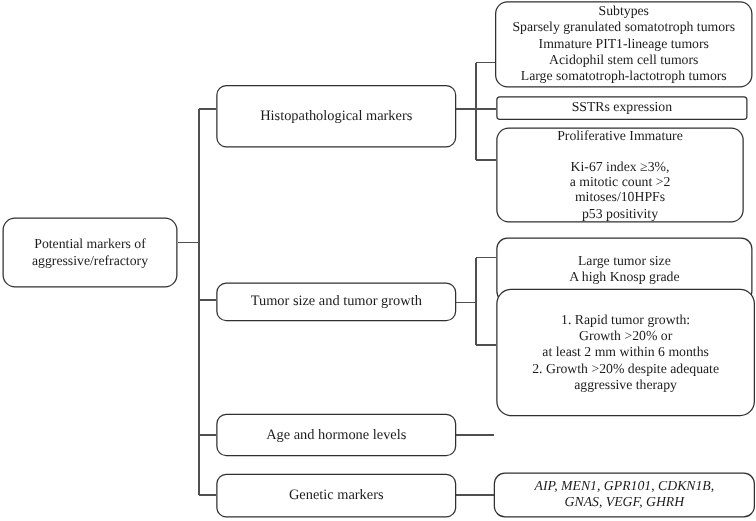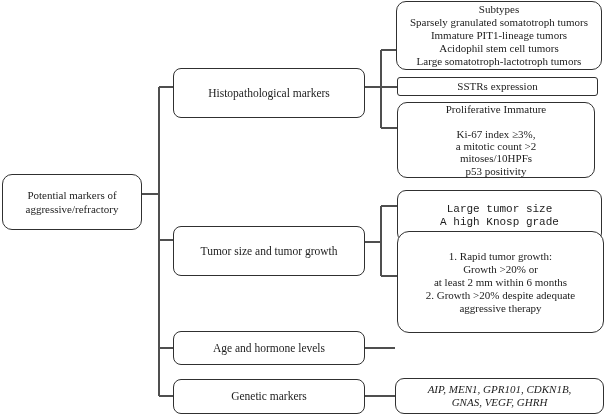--- a/index.html
+++ b/index.html
@@ -68,21 +68,21 @@
 
   <div class="box root" style="left:2px;top:174px;width:140px;height:56px;border-radius:10px;">
     <div class="bl">Potential markers of</div>
     <div class="bl">aggressive/refractory</div>
   </div>
 
   <div class="box cat" style="left:173px;top:68px;width:192px;height:50px;border-radius:8px;">
     <div class="bl">Histopathological markers</div>
   </div>
 
-  <div class="box cat" style="left:173px;top:226px;width:192px;height:50px;border-radius:8px;">
+  <div class="box cat" style="left:173px;top:226px;width:192px;height:31px;border-radius:8px;">
     <div class="bl">Tumor size and tumor growth</div>
   </div>
 
   <div class="box cat" style="left:173px;top:331px;width:192px;height:34px;border-radius:8px;">
     <div class="bl">Age and hormone levels</div>
   </div>
 
   <div class="box cat" style="left:173px;top:379px;width:192px;height:35px;border-radius:8px;">
     <div class="bl">Genetic markers</div>
   </div>
@@ -101,21 +101,21 @@
 
   <div class="box tight" style="left:397px;top:102px;width:198px;height:76px;border-radius:10px;">
     <div class="bl">Proliferative Immature</div>
     <div class="bl"></div>
     <div class="bl">Ki-67 index ≥3%,</div>
     <div class="bl">a mitotic count &gt;2</div>
     <div class="bl">mitoses/10HPFs</div>
     <div class="bl">p53 positivity</div>
   </div>
 
-  <div class="box" style="left:397px;top:190px;width:205px;height:52px;border-radius:9px;font-family:Liberation Mono, monospace;">
+  <div class="box" style="left:397px;top:190px;width:205px;height:52px;border-radius:9px;">
     <div class="bl">Large tumor size</div>
     <div class="bl">A high Knosp grade</div>
   </div>
 
   <div class="box" style="left:397px;top:231px;width:207px;height:102px;border-radius:12px;">
     <div class="bl">1. Rapid tumor growth:</div>
     <div class="bl">Growth &gt;20% or</div>
     <div class="bl">at least 2 mm within 6 months</div>
     <div class="bl">2. Growth &gt;20% despite adequate</div>
     <div class="bl">aggressive therapy</div>

